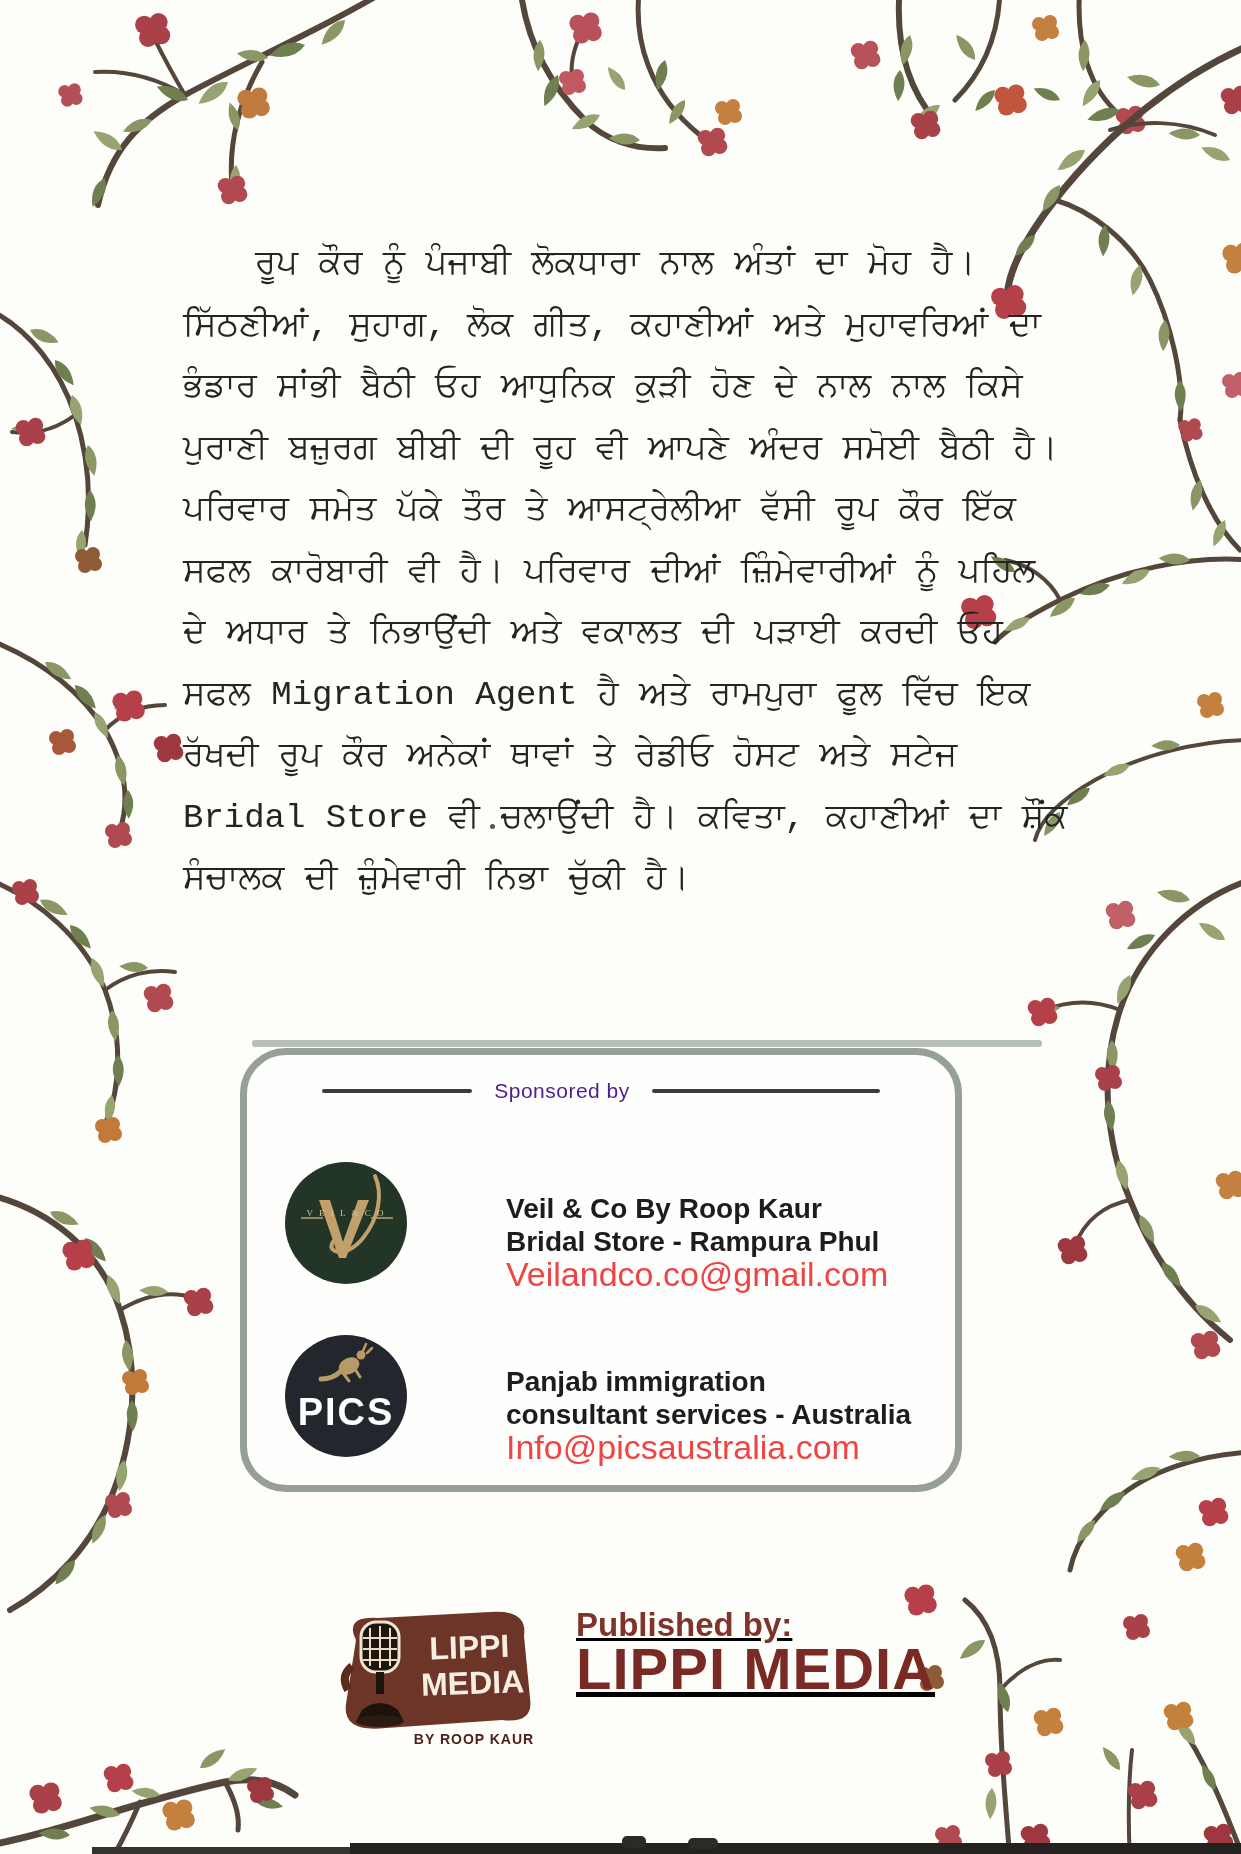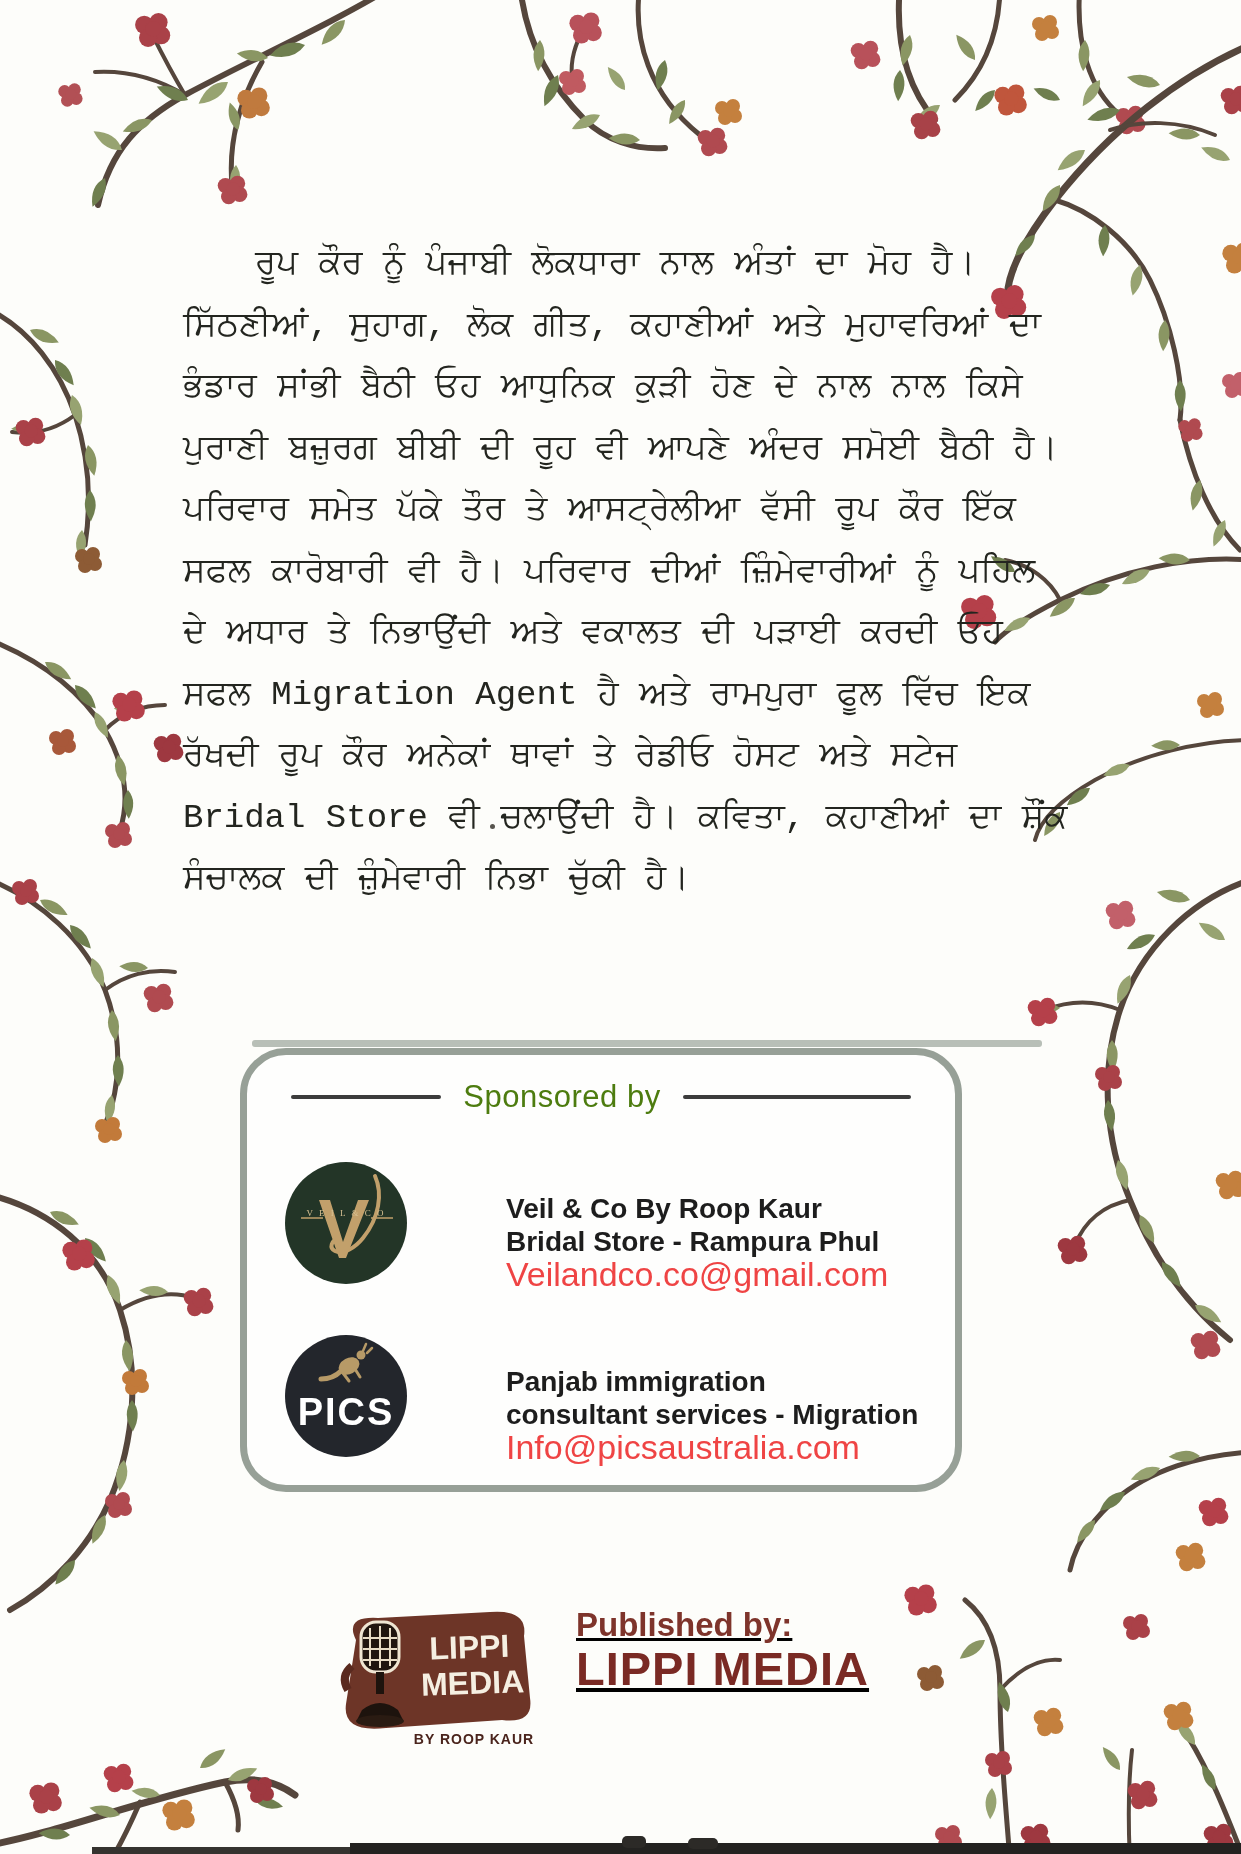--- a/index.html
+++ b/index.html
@@ -20,34 +20,34 @@
        background:#57544e;z-index:3;}
   
   .sponsor-box{position:absolute;left:240px;top:1048px;width:722px;height:444px;
        box-sizing:border-box;border:7px solid #97a097;border-radius:46px;z-index:4;
        background:rgba(255,255,255,0.55);}
   .sb-header{position:absolute;left:0;top:24px;width:100%;display:flex;
        align-items:center;justify-content:center;gap:22px;}
   .sb-header .dash{height:4px;background:#3c3c3c;border-radius:2px;}
   .sb-header .dash.l{width:150px;}
   .sb-header .dash.r{width:228px;}
-  .sb-title{font-size:31px;color:#4d7c0f;letter-spacing:.5px;}
+  .sb-title{font-size:21px;color:#4c1d95;letter-spacing:.5px;}
   .sponsor-row{position:absolute;left:36px;display:flex;align-items:flex-start;gap:35px;}
   .sponsor-row.r1{top:105px;}
   .sponsor-row.r2{top:278px;}
   .logo-wrap{width:126px;height:126px;flex:0 0 auto;}
   .sp-text{margin-left:62px;margin-top:32px;}
   .sp-text .b{font-weight:bold;font-size:28px;line-height:33px;color:#1d1d1d;}
   .sp-text .e{font-size:34px;line-height:33px;color:#ef4444;}
   
   .publisher{position:absolute;left:322px;top:1606px;display:flex;z-index:4;
        align-items:flex-start;}
   .pub-text{margin-left:24px;text-decoration:underline;}
   .pub-label{font-size:33px;font-weight:bold;color:#7e342b;line-height:38px;}
-  .pub-name{font-size:47px;font-weight:bold;color:#7a2a24;letter-spacing:1px;line-height:50px;}
+  .pub-name{font-size:58px;font-weight:bold;color:#7a2a24;letter-spacing:1px;line-height:50px;}
 </style>
 </head>
 <body>
 
 <div class="page">
 
 <svg class="florals" viewBox="0 0 1241 1854" aria-hidden="true">
   <defs>
     <path id="lf" d="M0,0 Q10,-10 26,-3 Q12,8 0,0 Z"></path>
     <g id="fl">
@@ -353,21 +353,21 @@
           <ellipse cx="66" cy="33" rx="11" ry="8" fill="#b79a67" transform="rotate(-28 66 33)"></ellipse>
           <circle cx="78" cy="22" r="4.5" fill="#b79a67"></circle>
           <path d="M80,18 L83,11 M84,20 L89,15" stroke="#b79a67" stroke-width="2.5" stroke-linecap="round"></path>
           <path d="M60,40 L66,48 M72,36 L77,44" stroke="#b79a67" stroke-width="3" stroke-linecap="round"></path>
         </g>
         <text x="63" y="92" text-anchor="middle" font-size="38" font-weight="bold" letter-spacing="2" fill="#ffffff" font-family="Liberation Sans, sans-serif">PICS</text>
       </svg>
     </div>
     <div class="sp-text">
       <div class="b">Panjab immigration</div>
-      <div class="b">consultant services - Migration</div>
+      <div class="b">consultant services - Australia</div>
       <div class="e">Info@picsaustralia.com</div>
     </div>
   </div>
 </div>
 
 <div class="publisher">
   <div>
     <svg viewBox="0 0 230 150" width="230" height="150">
       <path d="M34,34 Q22,10 56,12 L168,6 Q206,3 202,30 L208,92 Q212,118 180,114 L64,122 Q20,127 24,98 Z" fill="#6d3527"></path>
       <path d="M30,60 Q18,70 26,84" fill="none" stroke="#5a2a1f" stroke-width="8"></path>

